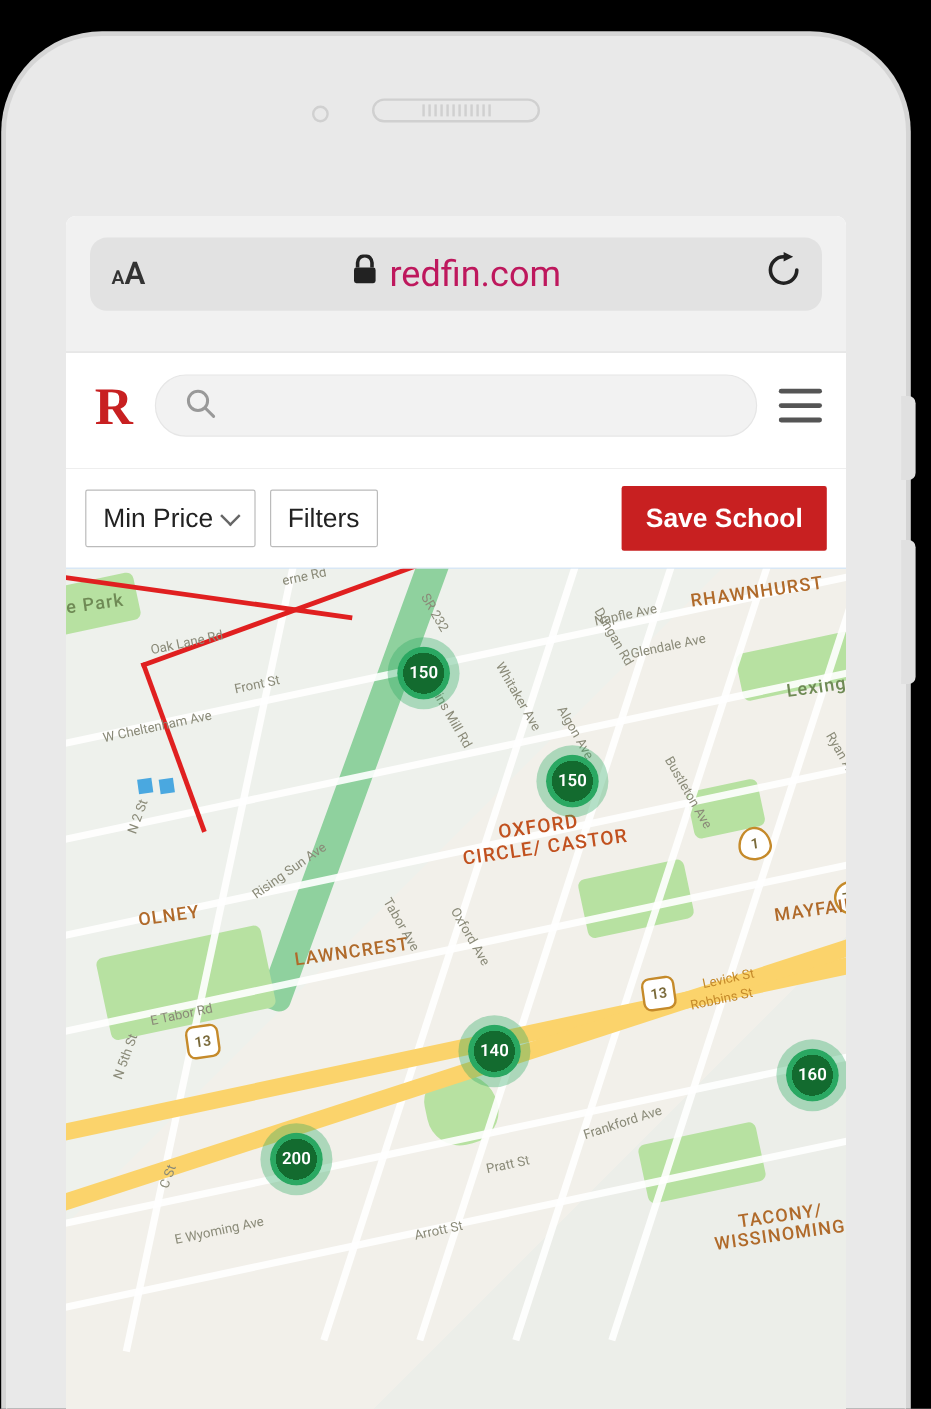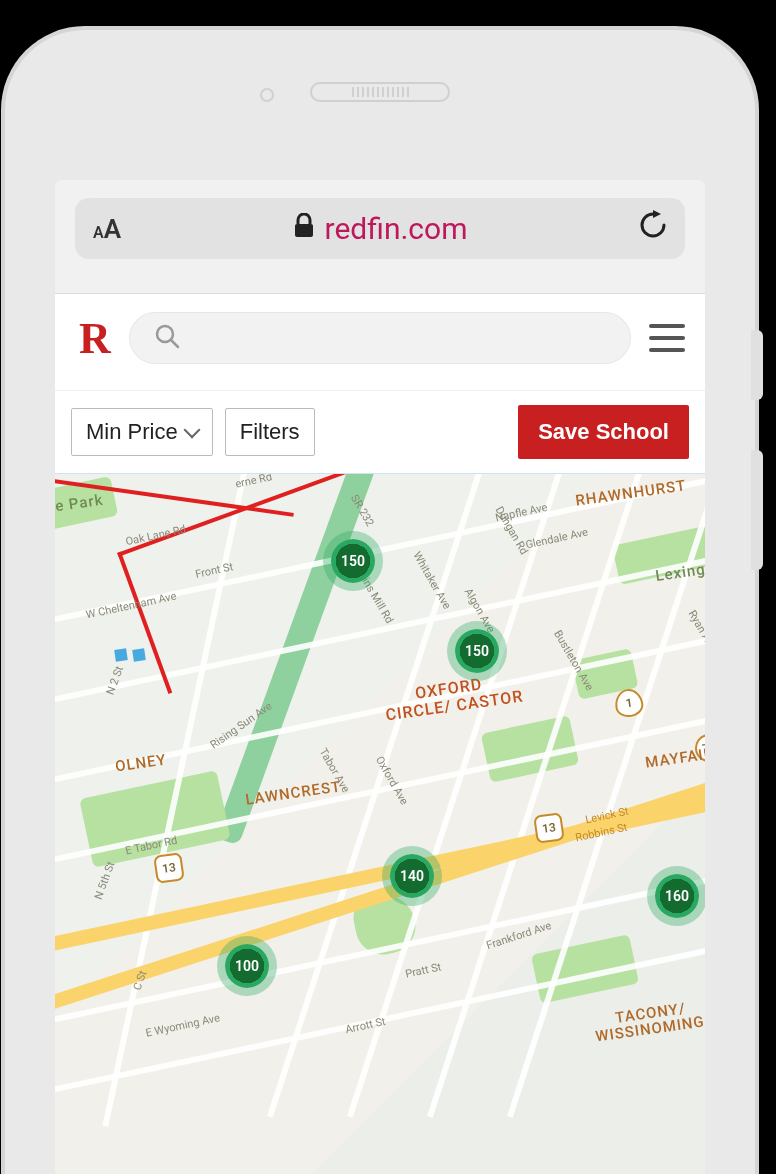--- a/index.html
+++ b/index.html
@@ -361,21 +361,21 @@
       <div class="pin" style="top:65px;left:276px;text-align:right;">
           <span>150</span>
         </div>
       <div class="pin" style="top:155px;left:400px;">
           <span>150</span>
         </div>
       <div class="pin" style="top:380px;left:335px;">
           <span>140</span>
         </div>
       <div class="pin" style="top:470px;left:170px;">
-          <span>100</span>
+          <span>200</span>
         </div>
       <div class="pin" style="top:400px;left:600px;">
           <span>160</span>
         </div>
     </div>
 
   </div>
 </div>
 
 </body></html>

